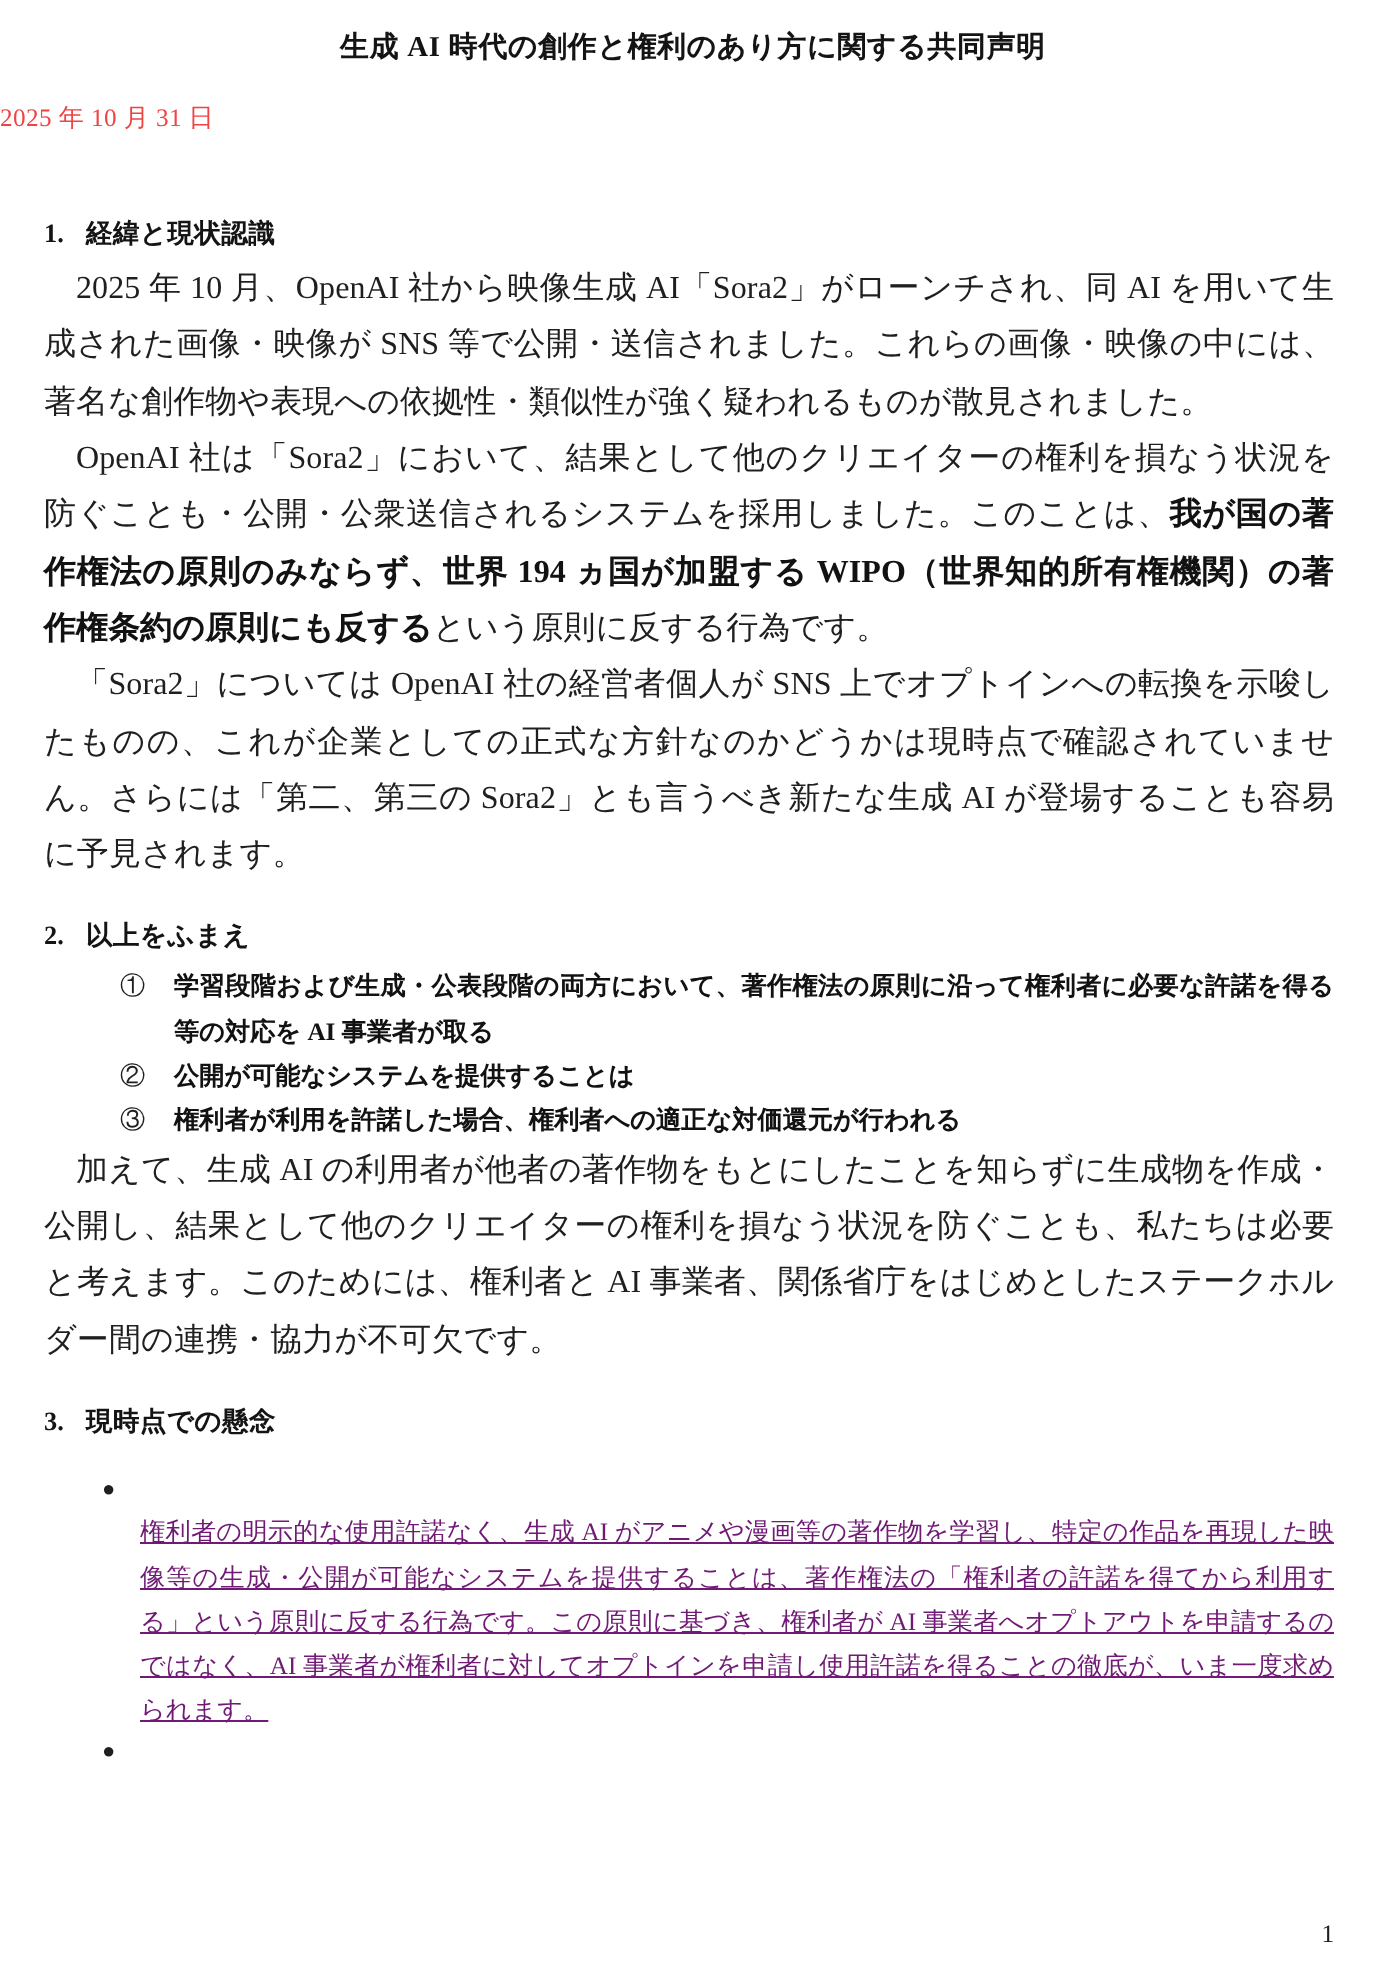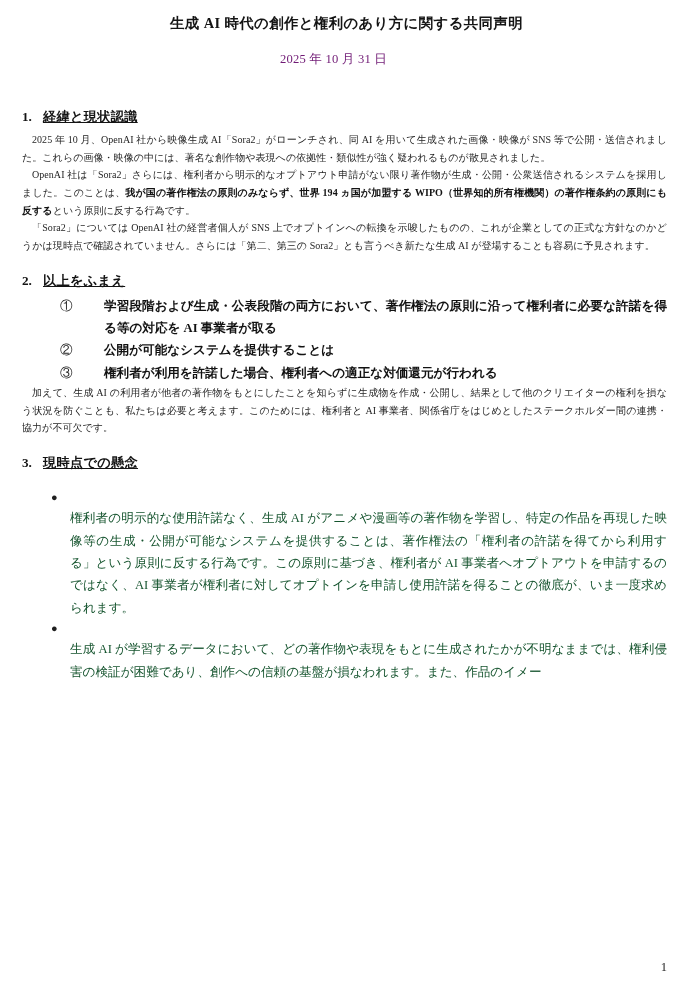--- a/index.html
+++ b/index.html
@@ -28,26 +28,26 @@
     text-align: center;
     font-weight: bold;
     font-size: 14.4px;
     letter-spacing: 0.4px;
     margin: 0;
     padding-top: 14px;
     color: #141414;
   }
 
   .doc-date {
-    text-align: center;
+    text-align: left;
     font-size: 12.6px;
     margin: 0;
     padding-top: 18px;
     padding-right: 26px;
-    color: #701a75;
+    color: #ef4444;
     letter-spacing: 0.2px;
   }
 
   .body-region {
     padding-left: 22px;
     padding-right: 26px;
     padding-top: 40px;
   }
 
   .section {
@@ -61,26 +61,25 @@
     font-size: 13.2px;
     margin: 0 0 5px 0;
     color: #141414;
   }
   .section-heading .sec-num {
     width: 21px;
     flex: 0 0 21px;
   }
   .section-heading .sec-title {
     letter-spacing: 0.3px;
-    text-decoration: underline;
   }
 
   p.para {
     margin: 0;
-    font-size: 10px;
+    font-size: 16px;
     line-height: 1.77;
     text-align: justify;
     text-justify: inter-character;
     text-indent: 1em;
     letter-spacing: 0.05px;
     color: #1f1f1f;
   }
 
   b, .bold {
     font-weight: bold;
@@ -105,21 +104,20 @@
   ol.circled > li .marker {
     flex: 0 0 27px;
     width: 27px;
     font-weight: normal;
     color: #1f1f1f;
   }
   ol.circled > li .item-text {
     flex: 1 1 auto;
     text-align: justify;
     text-justify: inter-character;
-    margin-left: 17px;
   }
 
   ul.bullets {
     list-style: none;
     margin: 0;
     padding: 0;
   }
   ul.bullets > li {
     margin: 0;
     padding: 0;
@@ -141,21 +139,22 @@
     line-height: 1.77;
     color: #1f1f1f;
   }
   .bullet-body {
     margin: 0;
     padding-left: 48px;
     font-size: 12.6px;
     line-height: 1.77;
     text-align: justify;
     text-justify: inter-character;
-    color: #14532d;
+    color: #701a75;
+    text-decoration: underline;
   }
 
   .spacer-sm { height: 11px; }
   .spacer-md { height: 17px; }
 
   .page-number {
     position: absolute;
     right: 26px;
     bottom: 16px;
     font-size: 12.6px;
@@ -172,21 +171,21 @@
   <div class="doc-date">2025 年 10 月 31 日</div>
 
   <div class="body-region">
 
     <div class="section">
       <div class="section-heading">
         <span class="sec-num">1.</span>
         <span class="sec-title">経緯と現状認識</span>
       </div>
       <p class="para"><span>2025 年 10 月、OpenAI 社から映像生成 AI「Sora2」がローンチされ、同 AI を用いて生成された画像・映像が SNS 等で公開・送信されました。これらの画像・映像の中には、著名な創作物や表現への依拠性・類似性が強く疑われるものが散見されました。</span></p>
-      <p class="para"><span>OpenAI 社は「Sora2」さらには、権利者から明示的なオプトアウト申請がない限り著作物が生成・公開・公衆送信されるシステムを採用しました。このことは、</span><b>我が国の著作権法の原則のみならず、世界 194 ヵ国が加盟する WIPO（世界知的所有権機関）の著作権条約の原則にも反する</b><span>という原則に反する行為です。</span></p>
+      <p class="para"><span>OpenAI 社は「Sora2」において、結果として他のクリエイターの権利を損なう状況を防ぐことも・公開・公衆送信されるシステムを採用しました。このことは、</span><b>我が国の著作権法の原則のみならず、世界 194 ヵ国が加盟する WIPO（世界知的所有権機関）の著作権条約の原則にも反する</b><span>という原則に反する行為です。</span></p>
       <p class="para"><span>「Sora2」については OpenAI 社の経営者個人が SNS 上でオプトインへの転換を示唆したものの、これが企業としての正式な方針なのかどうかは現時点で確認されていません。さらには「第二、第三の Sora2」とも言うべき新たな生成 AI が登場することも容易に予見されます。</span></p>
     </div>
 
     <div class="spacer-md"></div>
 
     <div class="section">
       <div class="section-heading">
         <span class="sec-num">2.</span>
         <span class="sec-title">以上をふまえ</span>
       </div>
@@ -223,21 +222,20 @@
         <li>
           <div class="bullet-head">
             <span class="dot">●</span>
           </div>
           <p class="bullet-body">権利者の明示的な使用許諾なく、生成 AI がアニメや漫画等の著作物を学習し、特定の作品を再現した映像等の生成・公開が可能なシステムを提供することは、著作権法の「権利者の許諾を得てから利用する」という原則に反する行為です。この原則に基づき、権利者が AI 事業者へオプトアウトを申請するのではなく、AI 事業者が権利者に対してオプトインを申請し使用許諾を得ることの徹底が、いま一度求められます。</p>
         </li>
         <li>
           <div class="bullet-head">
             <span class="dot">●</span>
           </div>
-          <p class="bullet-body">生成 AI が学習するデータにおいて、どの著作物や表現をもとに生成されたかが不明なままでは、権利侵害の検証が困難であり、創作への信頼の基盤が損なわれます。また、作品のイメー</p>
         </li>
       </ul>
     </div>
 
   </div>
 
   <div class="page-number">1</div>
 
 </div>
 

